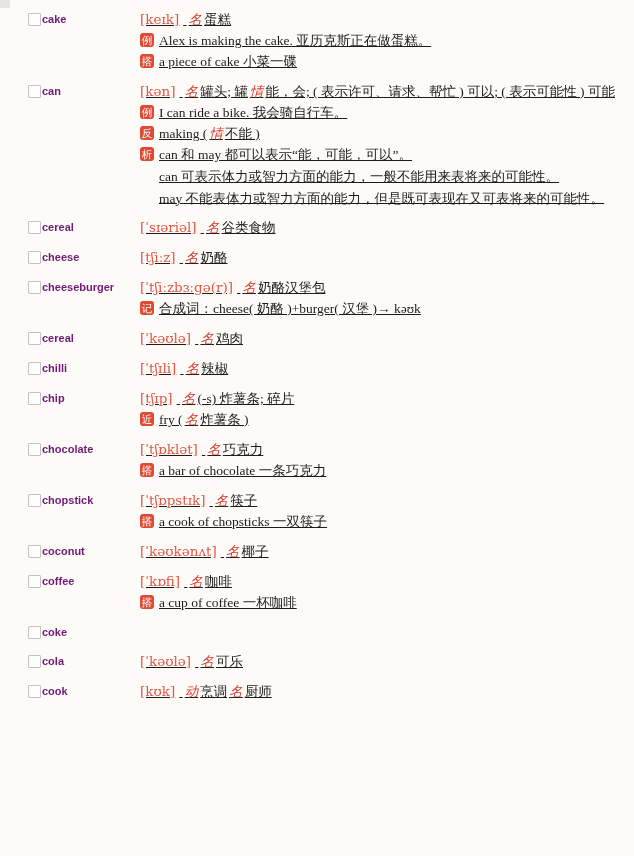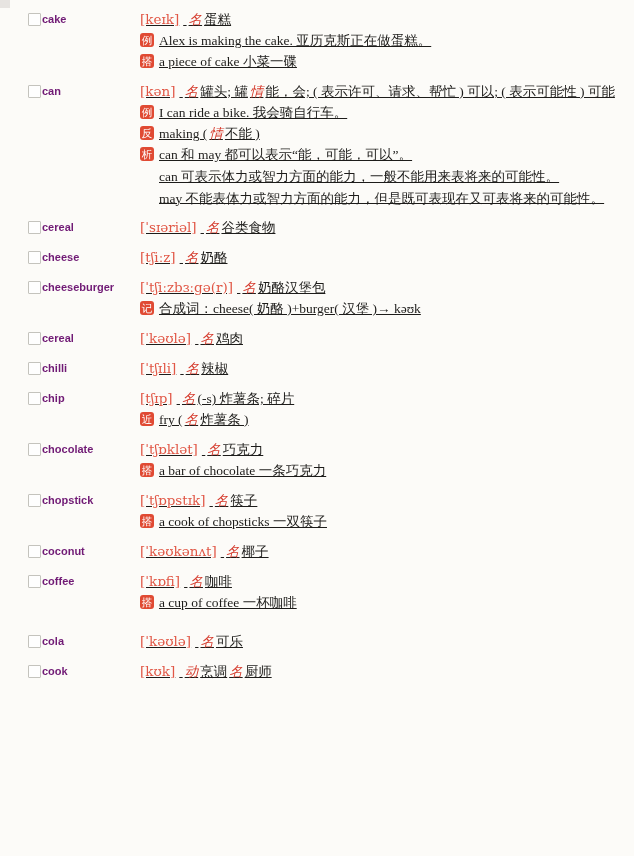--- a/index.html
+++ b/index.html
@@ -192,20 +192,24 @@
     </div>
     <div class="def-col">
       <div class="line def-line">
         <span class="phonetic">[ˈkɒfi]</span>
       <span class="pos">名</span><span>咖啡</span></div>
     <div class="line note-line"><span class="tag-chip">搭</span><span>a cup of coffee 一杯咖啡</span></div>
         </div>
   </div>
 
   <div class="entry">
+    <div class="word-col">
+      <span class="checkbox"></span>
+      <span class="word">coke</span>
+    </div>
   </div>
 
   <div class="entry">
     <div class="word-col">
       <span class="checkbox"></span>
       <span class="word">cola</span>
     </div>
     <div class="def-col">
       <div class="line def-line">
         <span class="phonetic">[ˈkəʊlə]</span>

